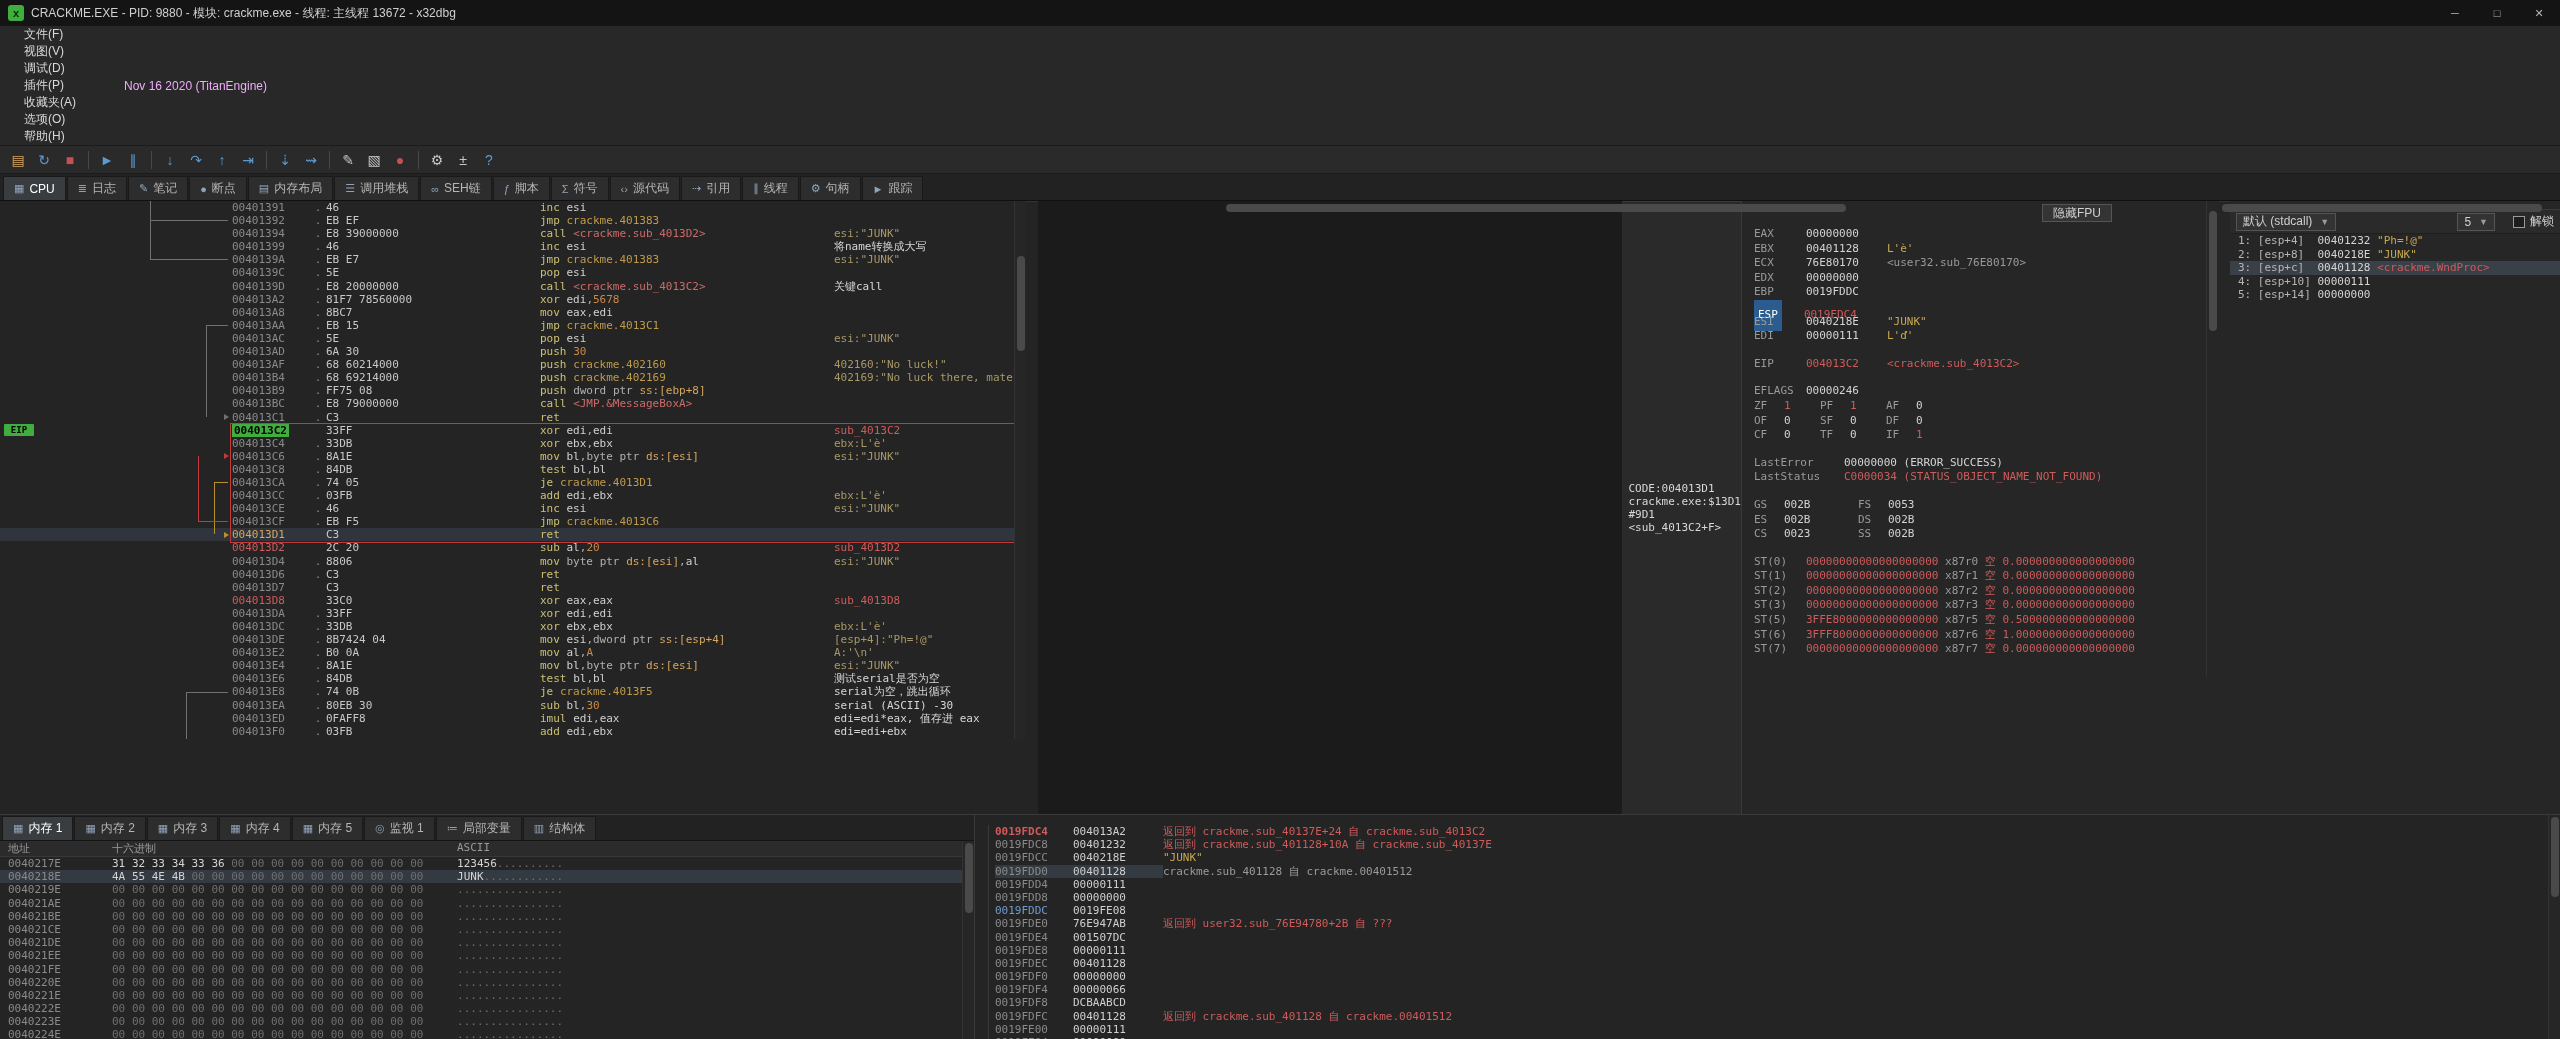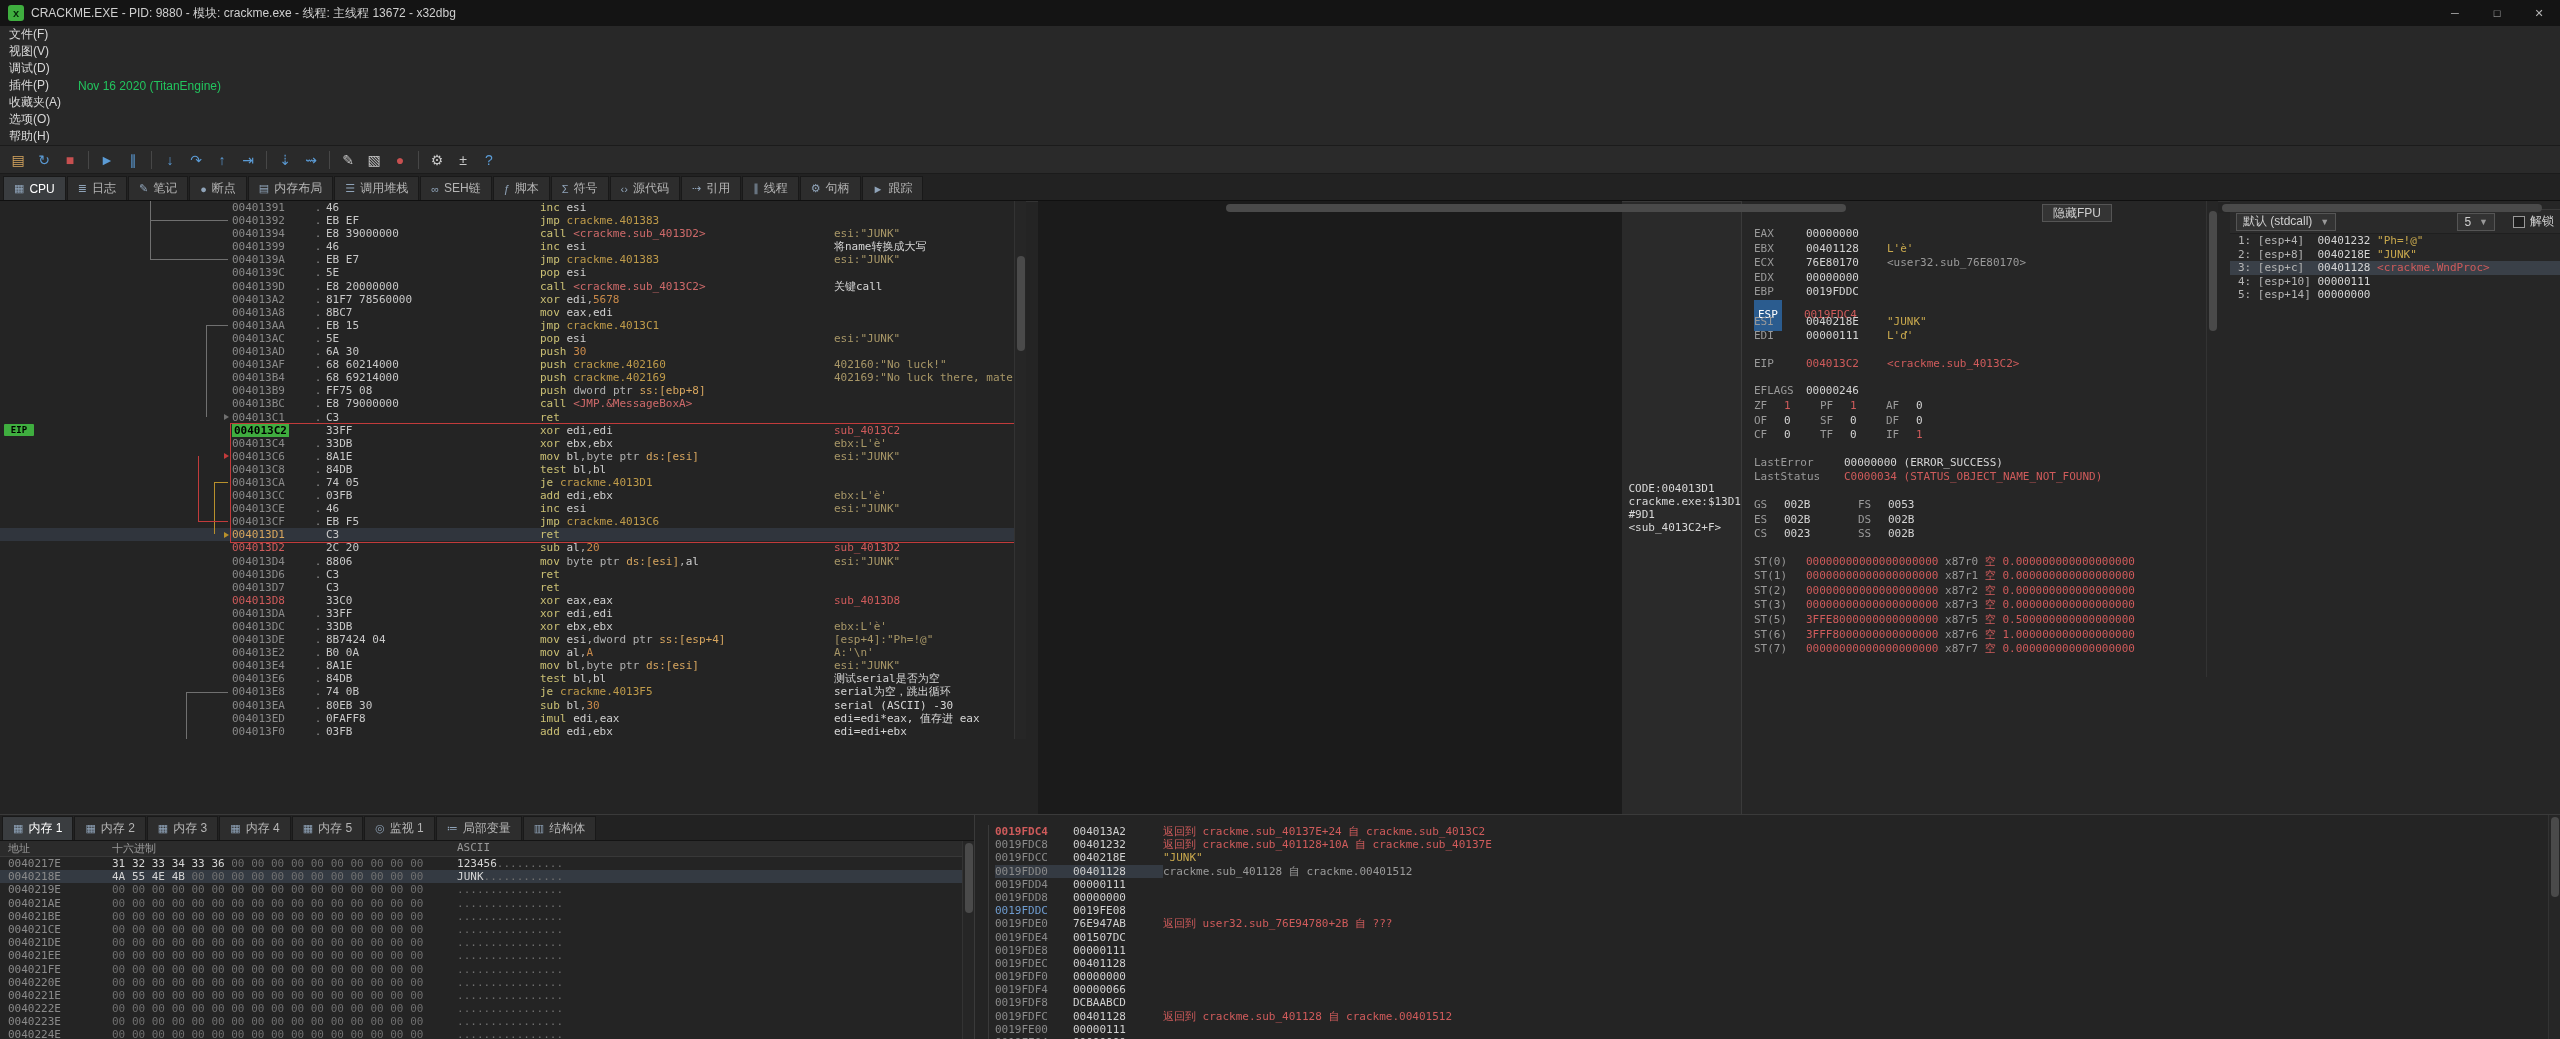--- a/index.html
+++ b/index.html
@@ -6,22 +6,22 @@
 html,body{width:2560px;height:1039px;overflow:hidden;background:#1b1b1b;font-family:"Liberation Sans",sans-serif}
 #app{position:relative;width:2560px;height:1039px;display:flex;flex-direction:column;font-size:12px;color:#d0d0d0}
 
 .titlebar{flex:0 0 26px;background:#141414;display:flex;align-items:center;padding-left:8px;color:#cfcfcf}
 .app-icon{width:16px;height:16px;background:#3fae3f;border-radius:3px;color:#05290a;font-weight:bold;font-size:11px;display:flex;align-items:center;justify-content:center;margin-right:7px}
 .title-text{font-size:12px;white-space:nowrap}
 .win-btns{margin-left:auto;display:flex;height:26px}
 .win-btn{width:42px;display:flex;align-items:center;justify-content:center;color:#b5b5b5;font-size:11px}
 
 .menubar{flex:0 0 19px;background:#282828;display:flex;align-items:center;border-bottom:1px solid #1b1b1b}
-.menu-item{padding:0 9px;color:#d8d8d8;height:100%;display:flex;align-items:center}
-.menu-build{color:#22c55e;margin-left:8px}
+.menu-item{padding:0 24px;color:#d8d8d8;height:100%;display:flex;align-items:center}
+.menu-build{color:#f0abfc;margin-left:24px}
 
 .toolbar{flex:0 0 28px;background:#2a2a2a;display:flex;align-items:center;padding:0 5px;border-bottom:1px solid #1b1b1b}
 .tb-btn{width:24px;height:22px;display:flex;align-items:center;justify-content:center;font-size:14px;margin:0 1px;border-radius:2px}
 .tb-sep{width:1px;height:18px;background:#474747;margin:0 5px}
 
 .tabbar{flex:0 0 27px;background:#222;display:flex;align-items:flex-end;border-bottom:1px solid #101010;padding-left:3px}
 .tab{height:24px;display:flex;align-items:center;padding:0 10px;background:#2d2d2d;border:1px solid #191919;border-bottom:none;color:#b5b5b5;margin-right:1px;font-size:12px;white-space:nowrap}
 .tab.active{background:#3a3d40;color:#fff}
 .tab-ico{margin-right:5px;font-size:11px}
 

